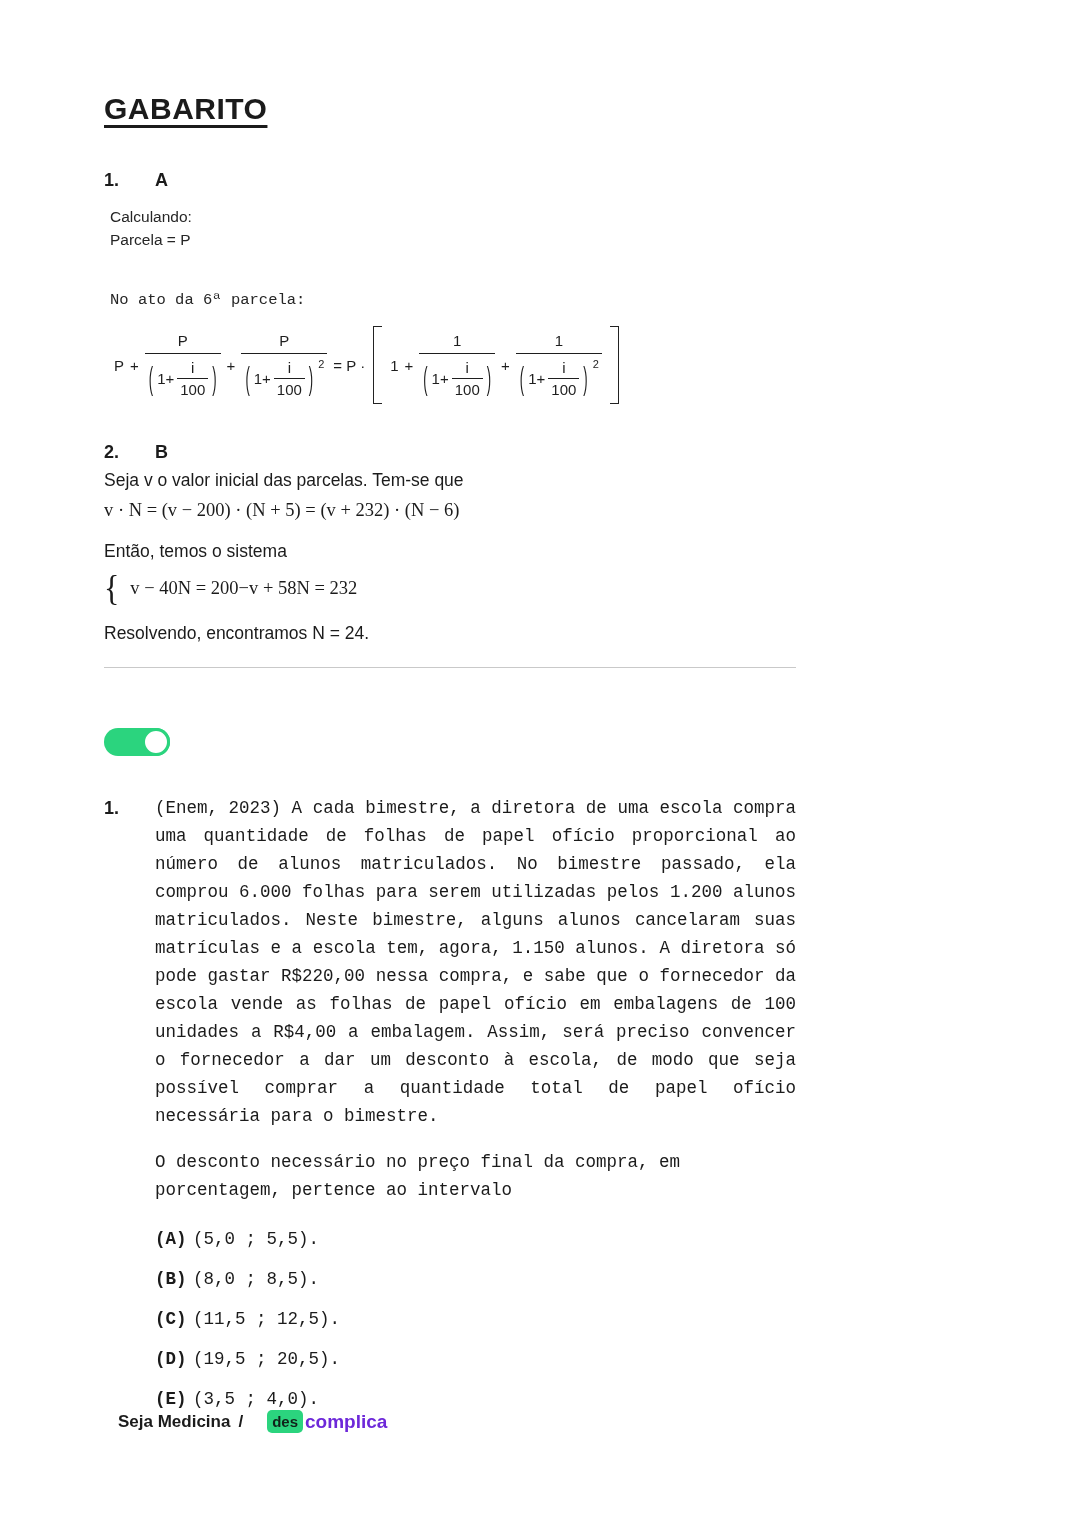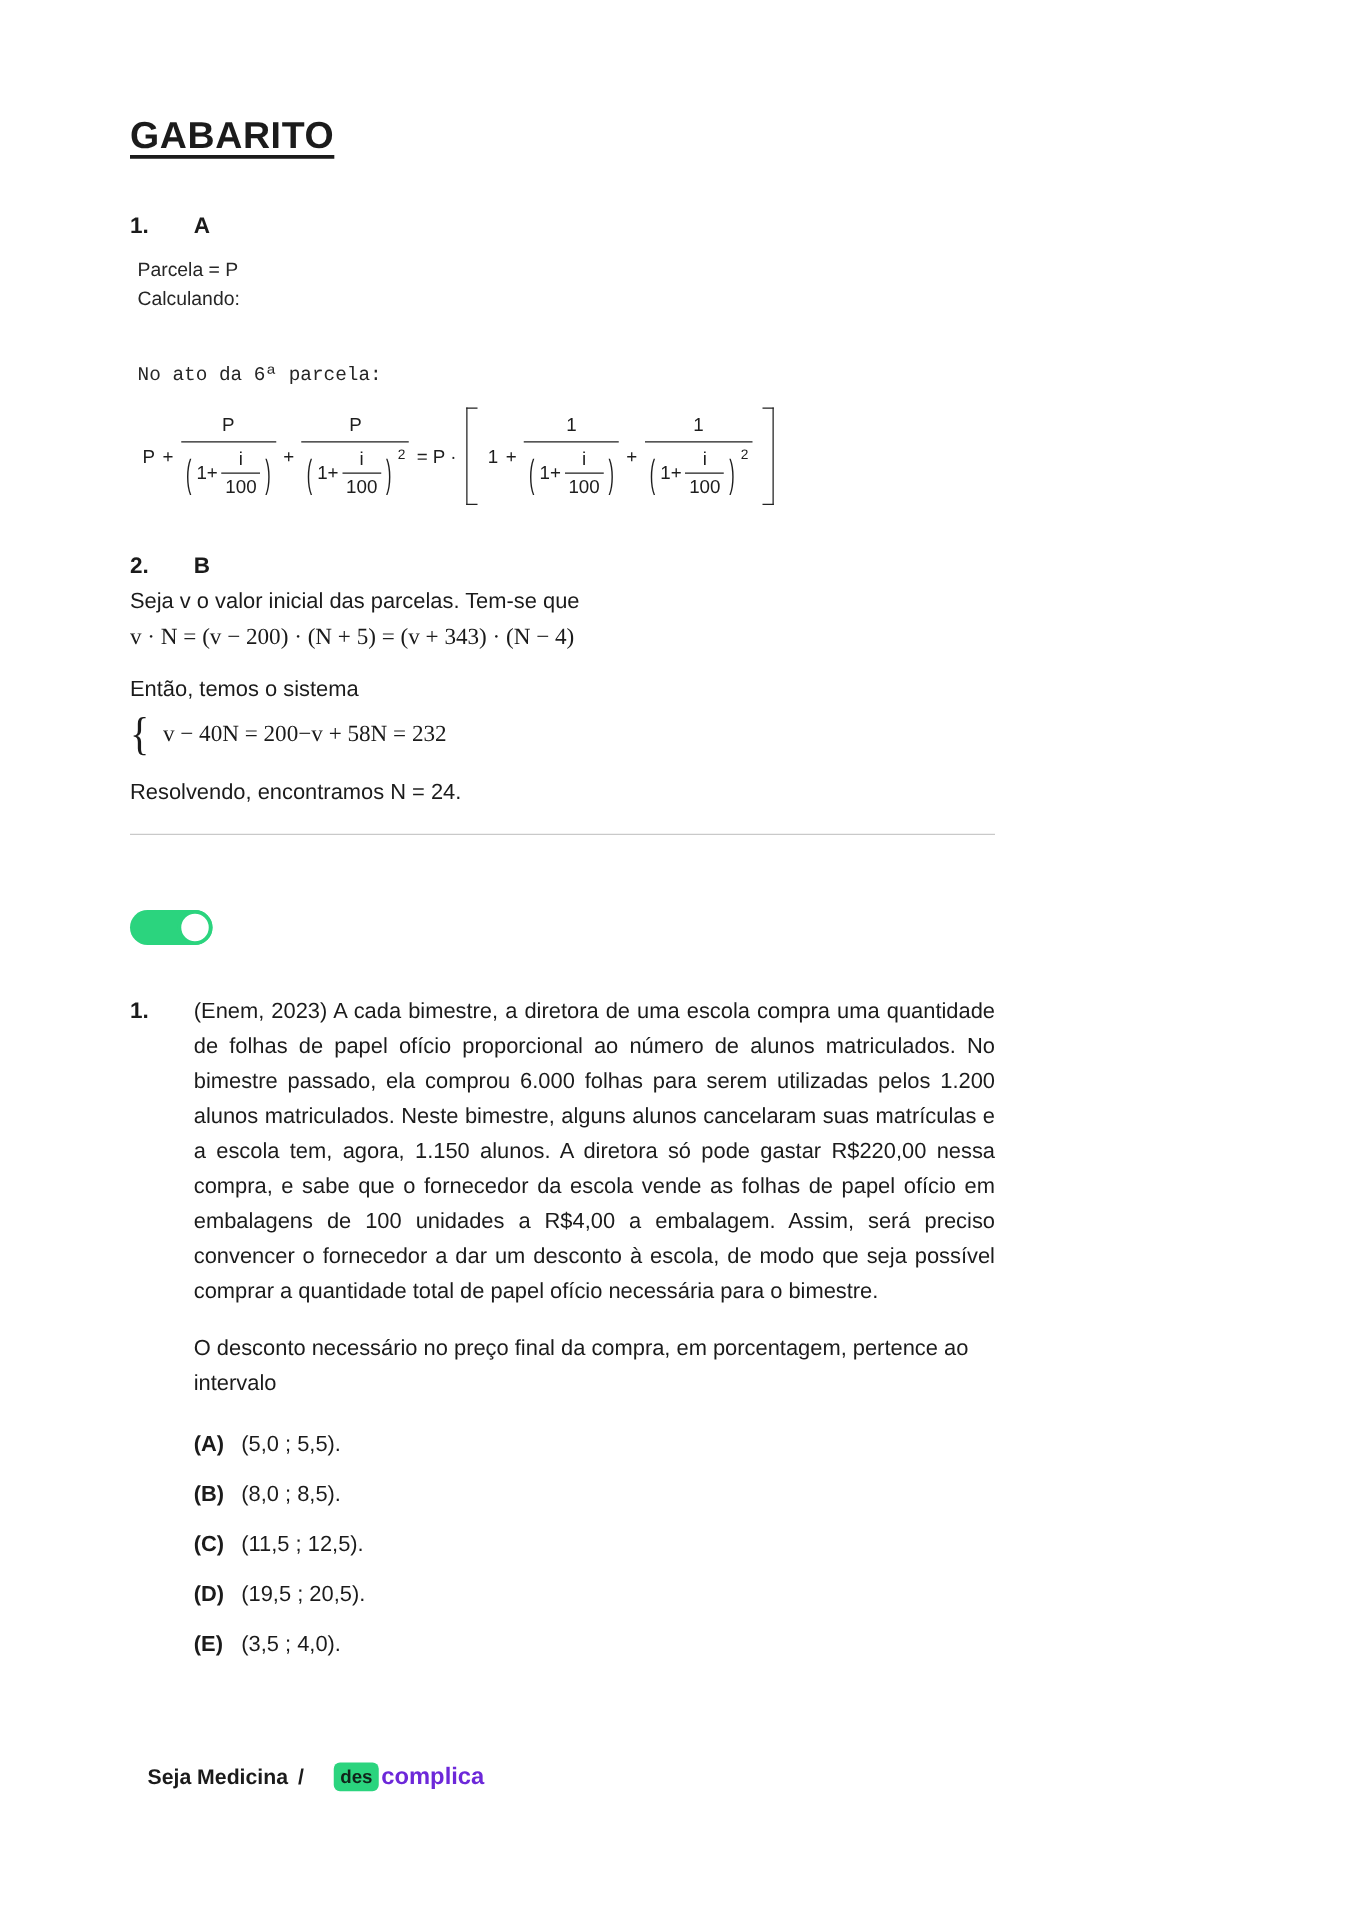--- a/index.html
+++ b/index.html
@@ -71,21 +71,21 @@
     background:var(--accent_green);position:relative;
   }
   .toggle-knob{
     position:absolute;top:0;right:0;width:28px;height:28px;border-radius:50%;
     background:#fff;border:3px solid var(--accent_green);
   }
 
   
   .question{display:flex;margin-top:38px;}
   .question .qnum{width:51px;font-weight:bold;font-size:18px;line-height:28px;}
-  .qbody{flex:1;max-width:826px;}
+  .qbody{flex:1;max-width:826px;font-family:Liberation Mono, monospace;}
   .qtext{font-size:17.5px;line-height:28px;text-align:justify;}
   .qprompt{font-size:17.5px;line-height:28px;margin-top:18px;}
   .options{margin-top:22px;}
   .option{display:flex;font-size:17.5px;line-height:27px;margin-bottom:13px;}
   .opt-label{font-weight:bold;width:38px;}
 
   
   .footer{position:absolute;left:118px;bottom:92px;display:flex;align-items:center;font-size:17px;}
   .footer-text{font-weight:bold;}
   .footer-slash{font-weight:bold;margin:0 10px 0 8px;}
@@ -102,22 +102,22 @@
 <div class="page">
 
   <h1 class="gabarito-title">GABARITO</h1>
 
   <section class="answer">
     <div class="answer-head">
       <span class="q-num">1.</span>
       <span class="q-letter">A</span>
     </div>
     <div class="calc">
+      <div class="calc-line">Calculando:</div>
       <div class="calc-line">Parcela = P</div>
-      <div class="calc-line">Calculando:</div>
       <div class="calc-line ato">No ato da 6ª parcela:</div>
 
       <div class="formula">
         <span class="tok">P</span>
         <span class="tok">+</span>
 
         <span class="mfrac">
           <span class="num">P</span>
           <span class="den">
             <span class="paren">(</span>
@@ -186,21 +186,21 @@
       </div>
     </div>
   </section>
 
   <section class="answer">
     <div class="answer-head">
       <span class="q-num">2.</span>
       <span class="q-letter">B</span>
     </div>
     <p class="body-line">Seja v o valor inicial das parcelas. Tem-se que</p>
-    <p class="math-line">v · N = (v − 200) · (N + 5) = (v + 343) · (N − 4)</p>
+    <p class="math-line">v · N = (v − 200) · (N + 5) = (v + 232) · (N − 6)</p>
     <p class="body-line gap-top">Então, temos o sistema</p>
     <div class="system">
       <span class="brace">{</span>
       <span class="sys-lines">
         <span class="line first">v − 40N = 200</span>
         <span class="line">−v + 58N = 232</span>
       </span>
     </div>
     <p class="body-line gap-top">Resolvendo, encontramos N = 24.</p>
   </section>

